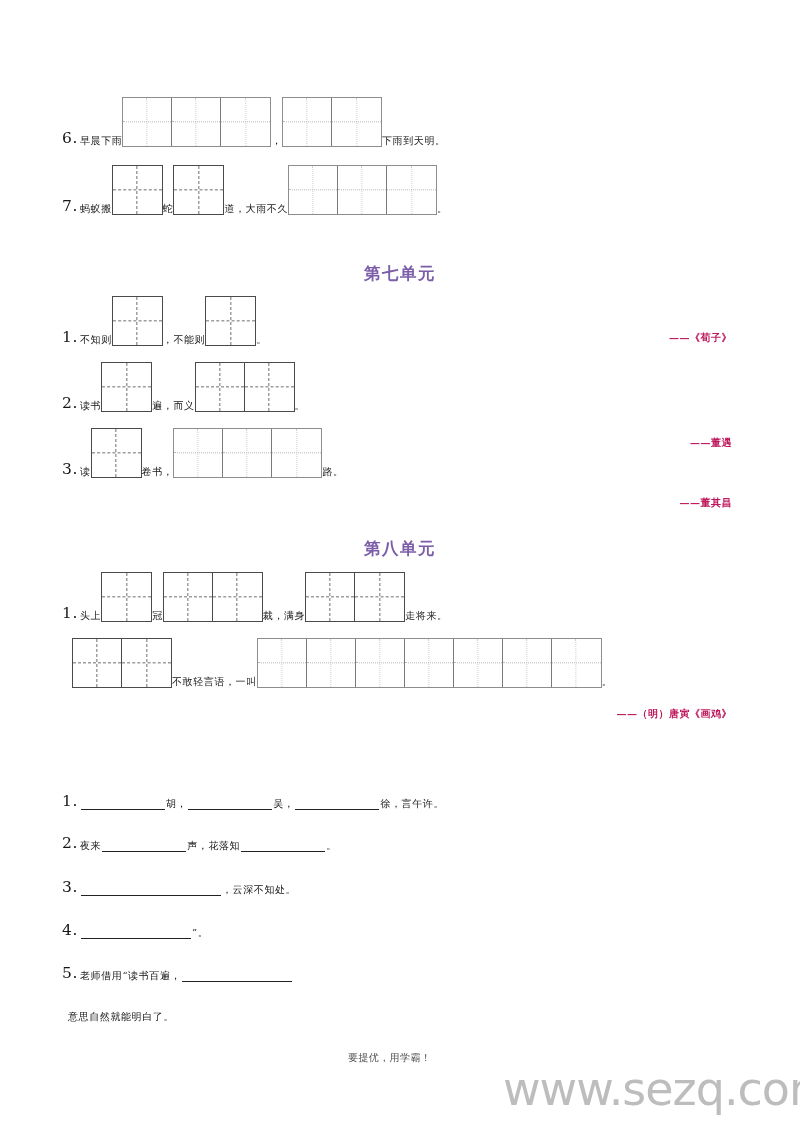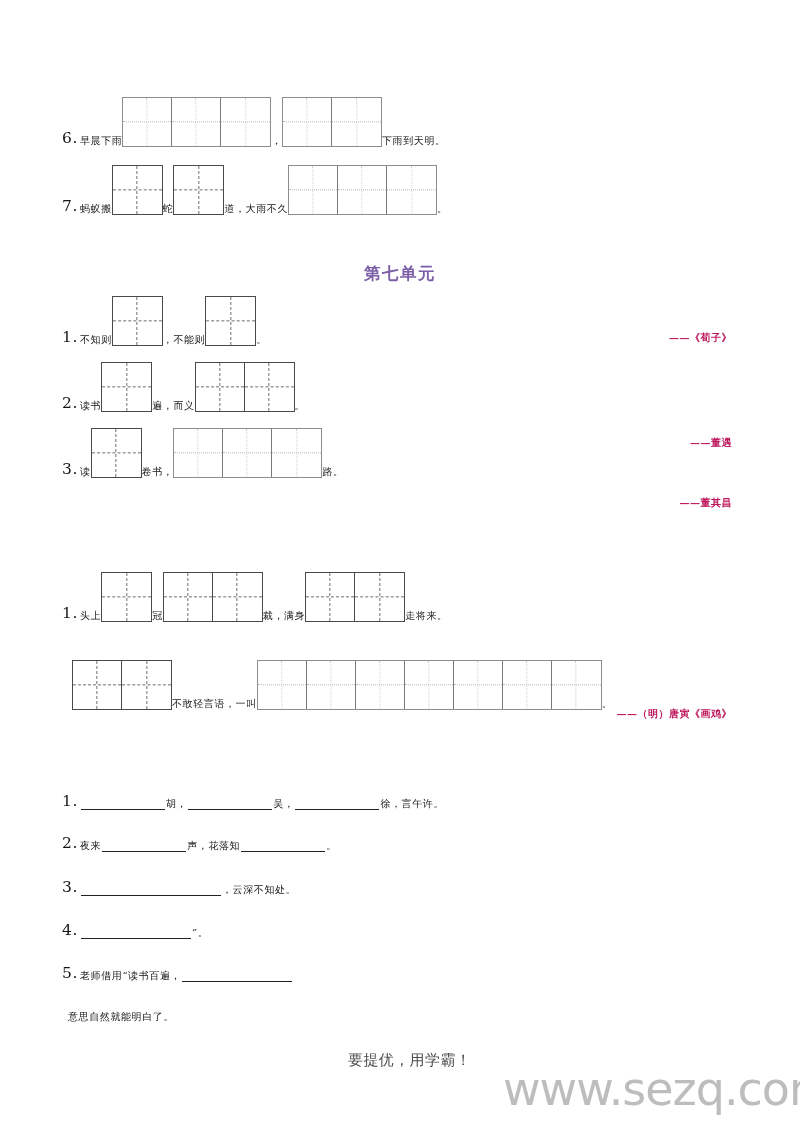--- a/index.html
+++ b/index.html
@@ -125,21 +125,21 @@
     border-bottom: 1.3px solid #222222;
     height: 15px;
     vertical-align: bottom;
     margin: 0 1px;
   }
 
   
   .footer-note {
     position: absolute;
     font-family: Liberation Sans, sans-serif;
-    font-size: 15px;
+    font-size: 10px;
     color: #4d4d4d;
     letter-spacing: 0.4px;
     white-space: nowrap;
   }
   .watermark {
     position: absolute;
     font-family: "DejaVu Sans", "Liberation Sans", sans-serif;
     font-size: 46px;
     color: #bdbdbd;
     letter-spacing: -1px;
@@ -226,41 +226,42 @@
     <span class="txt">卷书，</span>
     <span class="grid faint">
       <span class="cell"></span>
       <span class="cell"></span>
       <span class="cell"></span>
     </span>
     <span class="txt">路。</span>
   </div>
   <div class="attrib" style="right:68px; top:463px;margin-top:33px;">——董其昌</div>
 
+  <div class="unit-head" style="top:538px;">第八单元</div>
 
   <div class="qline" style="left:62px; top:572px; height:50px;">
     <span class="num">1.</span>
     <span class="txt">头上</span>
     <span class="grid">
       <span class="cell"></span>
     </span>
     <span class="txt">冠</span>
     <span class="grid">
       <span class="cell"></span>
       <span class="cell"></span>
     </span>
     <span class="txt">裁，满身</span>
     <span class="grid">
       <span class="cell"></span>
       <span class="cell"></span>
     </span>
     <span class="txt">走将来。</span>
   </div>
 
-  <div class="qline" style="left:62px; top:660px; height:50px;padding-left:10px;">
+  <div class="qline" style="left:62px; top:638px; height:50px;padding-left:10px;">
     <span class="grid">
       <span class="cell"></span>
       <span class="cell"></span>
     </span>
     <span class="txt">不敢轻言语，一叫</span>
     <span class="grid faint">
       <span class="cell"></span>
       <span class="cell"></span>
       <span class="cell"></span>
       <span class="cell"></span>

